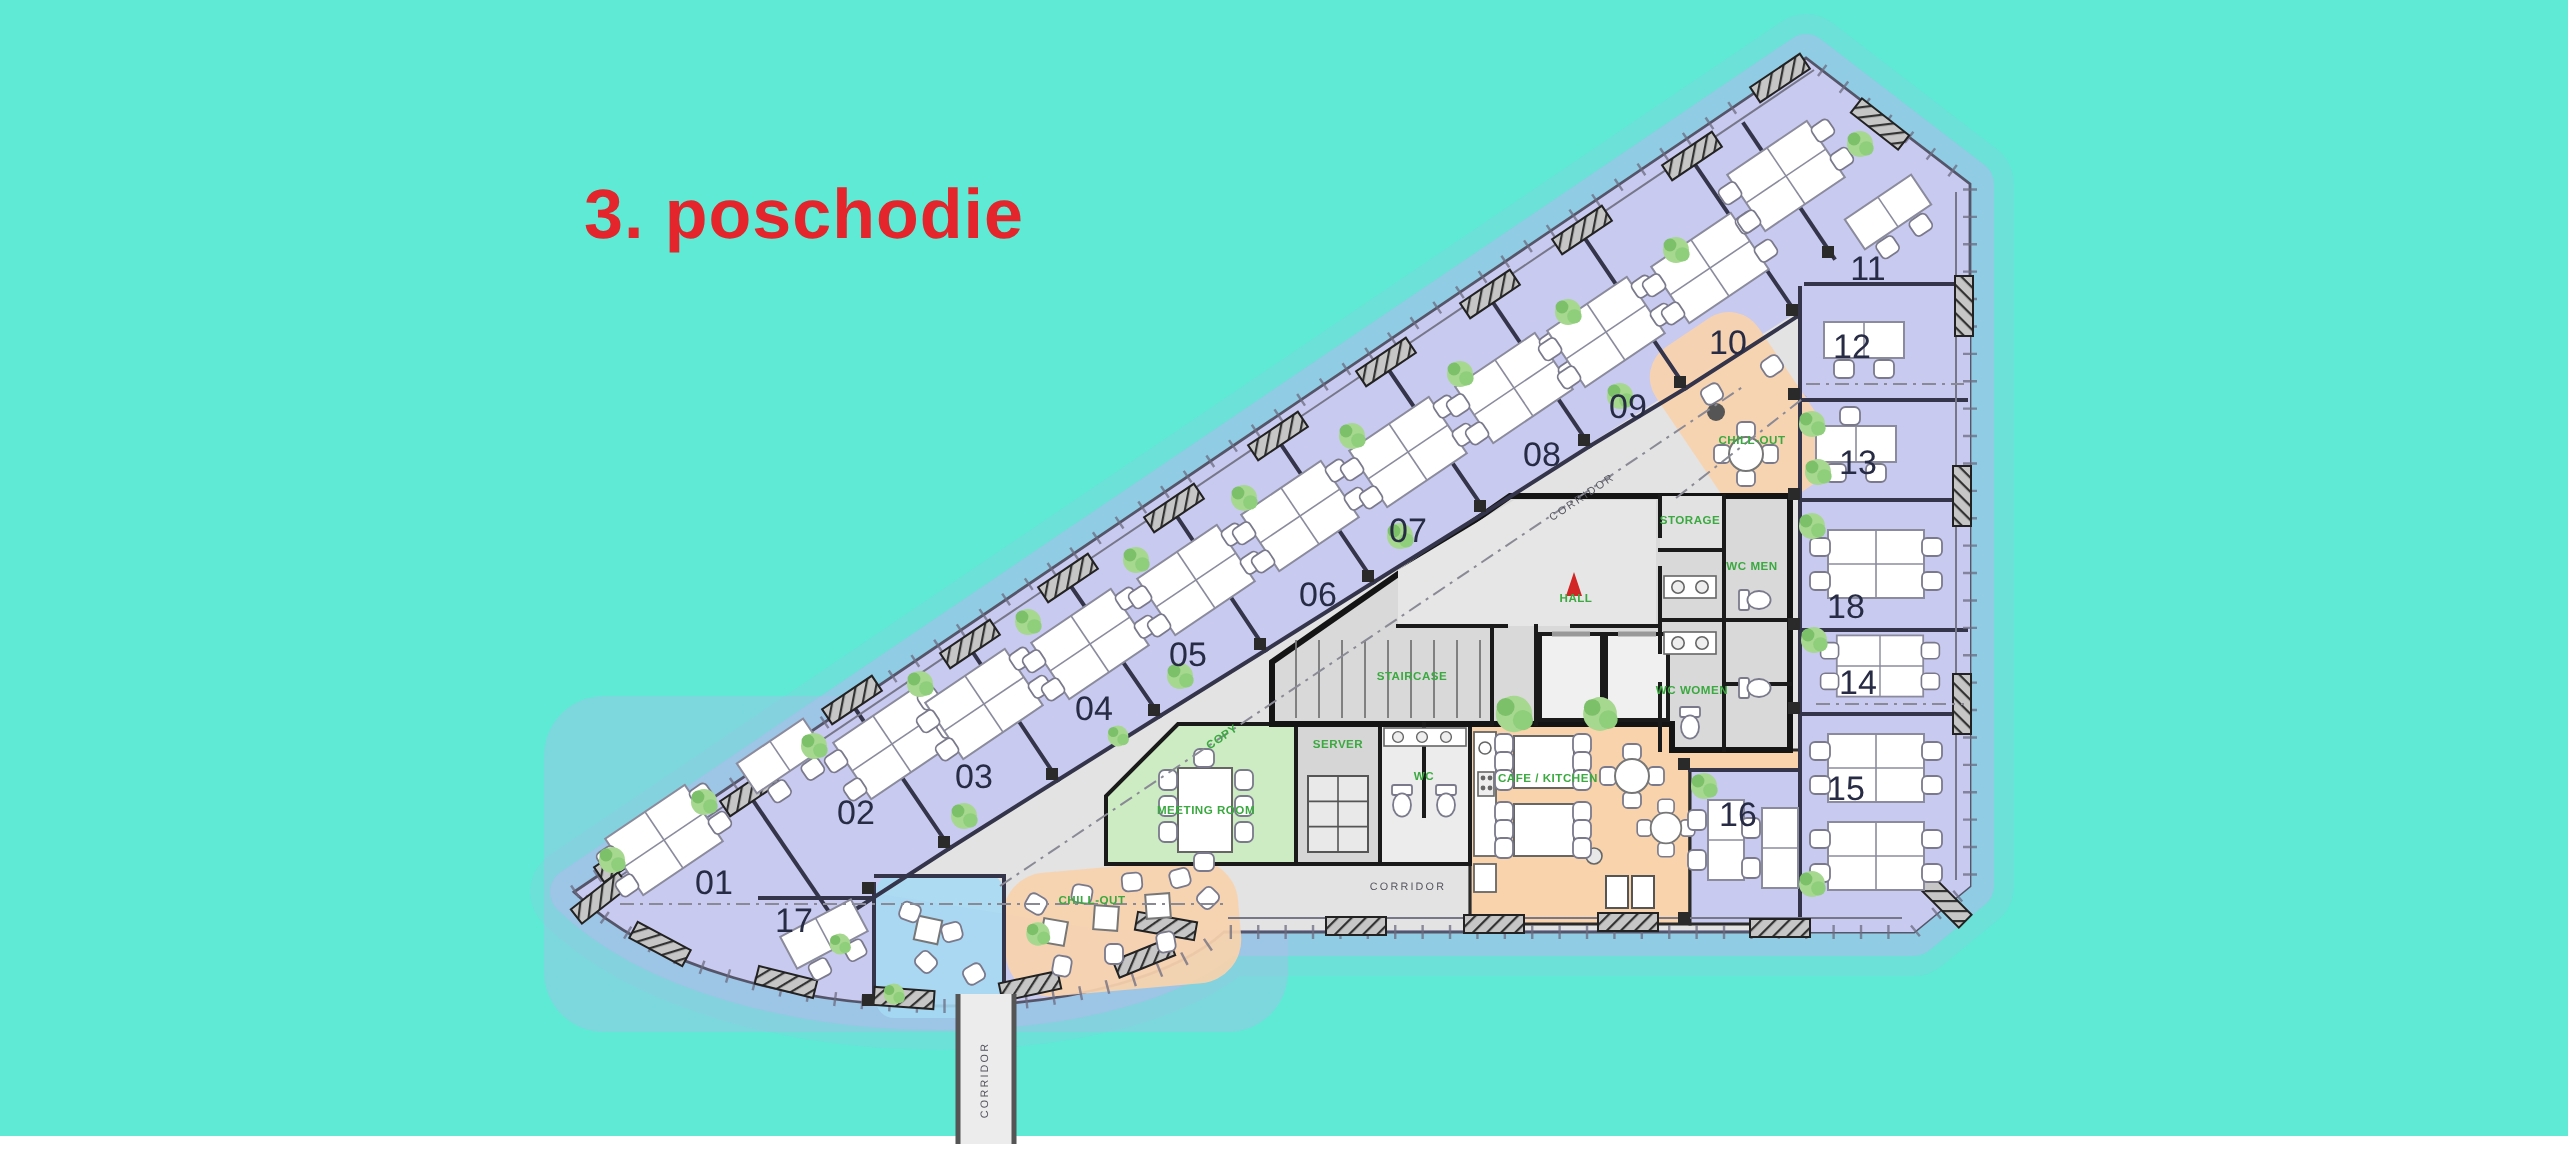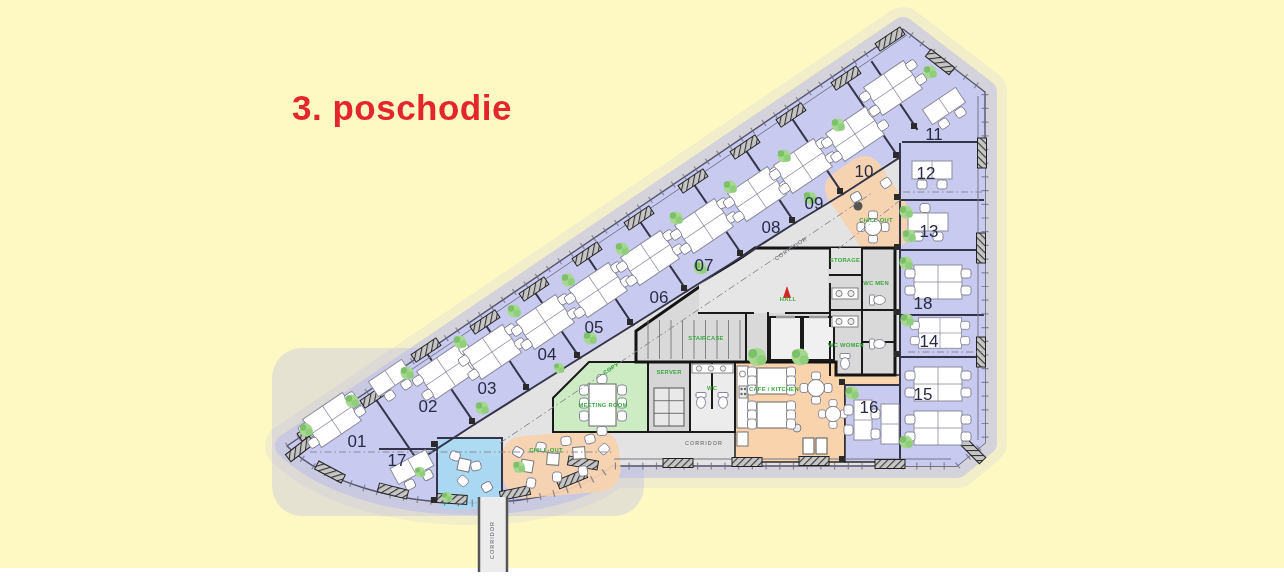--- a/index.html
+++ b/index.html
@@ -1,16 +1,16 @@
 <!DOCTYPE html>
 <html><head>
 <meta charset="utf-8">
 <style>
   html,body{margin:0;padding:0;background:#ffffff;width:1284px;height:576px;overflow:hidden}
-  .stage{position:relative;width:1284px;height:568px;background:#fef9c3;font-family:"Liberation Sans",sans-serif}
+  .stage{position:relative;width:1284px;height:568px;background:#5eead4;font-family:"Liberation Sans",sans-serif}
   .title{position:absolute;left:292px;top:88px;font-size:35px;font-weight:bold;color:#e4252b;letter-spacing:.5px}
   svg{position:absolute;left:0;top:0}
   .w{stroke:#34344a;stroke-width:2;fill:none;stroke-linecap:square}
   .cw{stroke:#1a1a1a;stroke-width:2;fill:none;stroke-linecap:square}
   .ch{fill:#fff;stroke:#7a7a8c;stroke-width:.9}
   .rn{font:400 17px "Liberation Sans",sans-serif;fill:#272b44;text-anchor:middle}
   .zl{font:700 5.8px "Liberation Sans",sans-serif;fill:#3aa93f;letter-spacing:.25px;text-anchor:middle}
   .cl{font:400 5.4px "Liberation Sans",sans-serif;fill:#55555f;letter-spacing:1.1px;text-anchor:middle}
   .start{text-anchor:start}
 </style>

